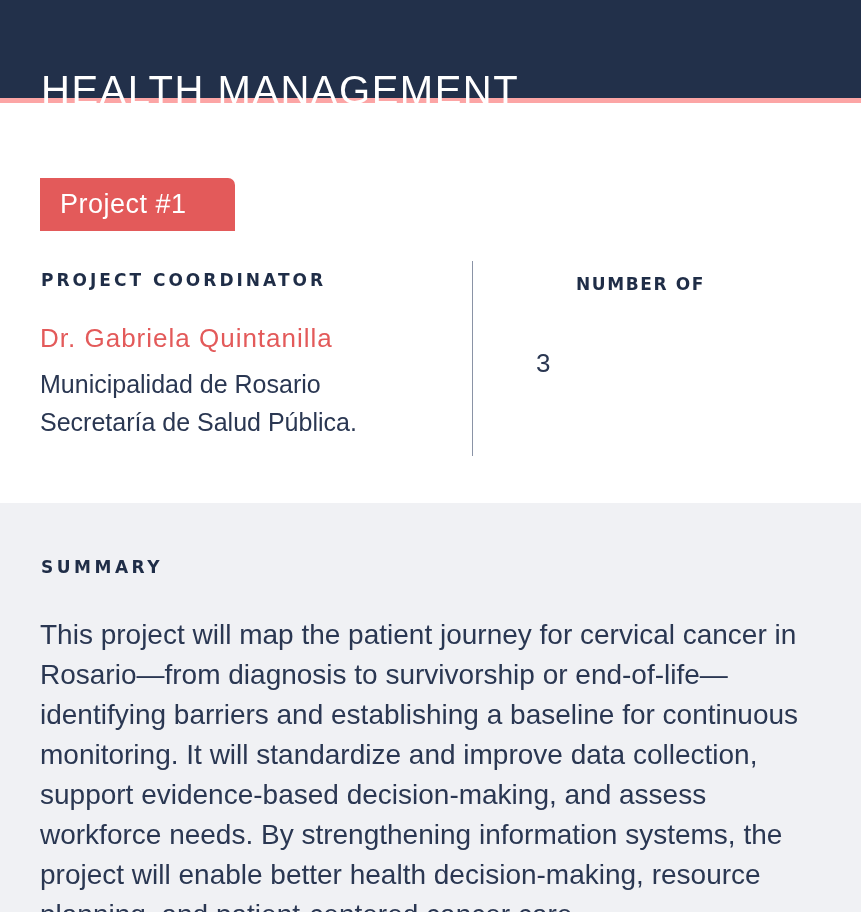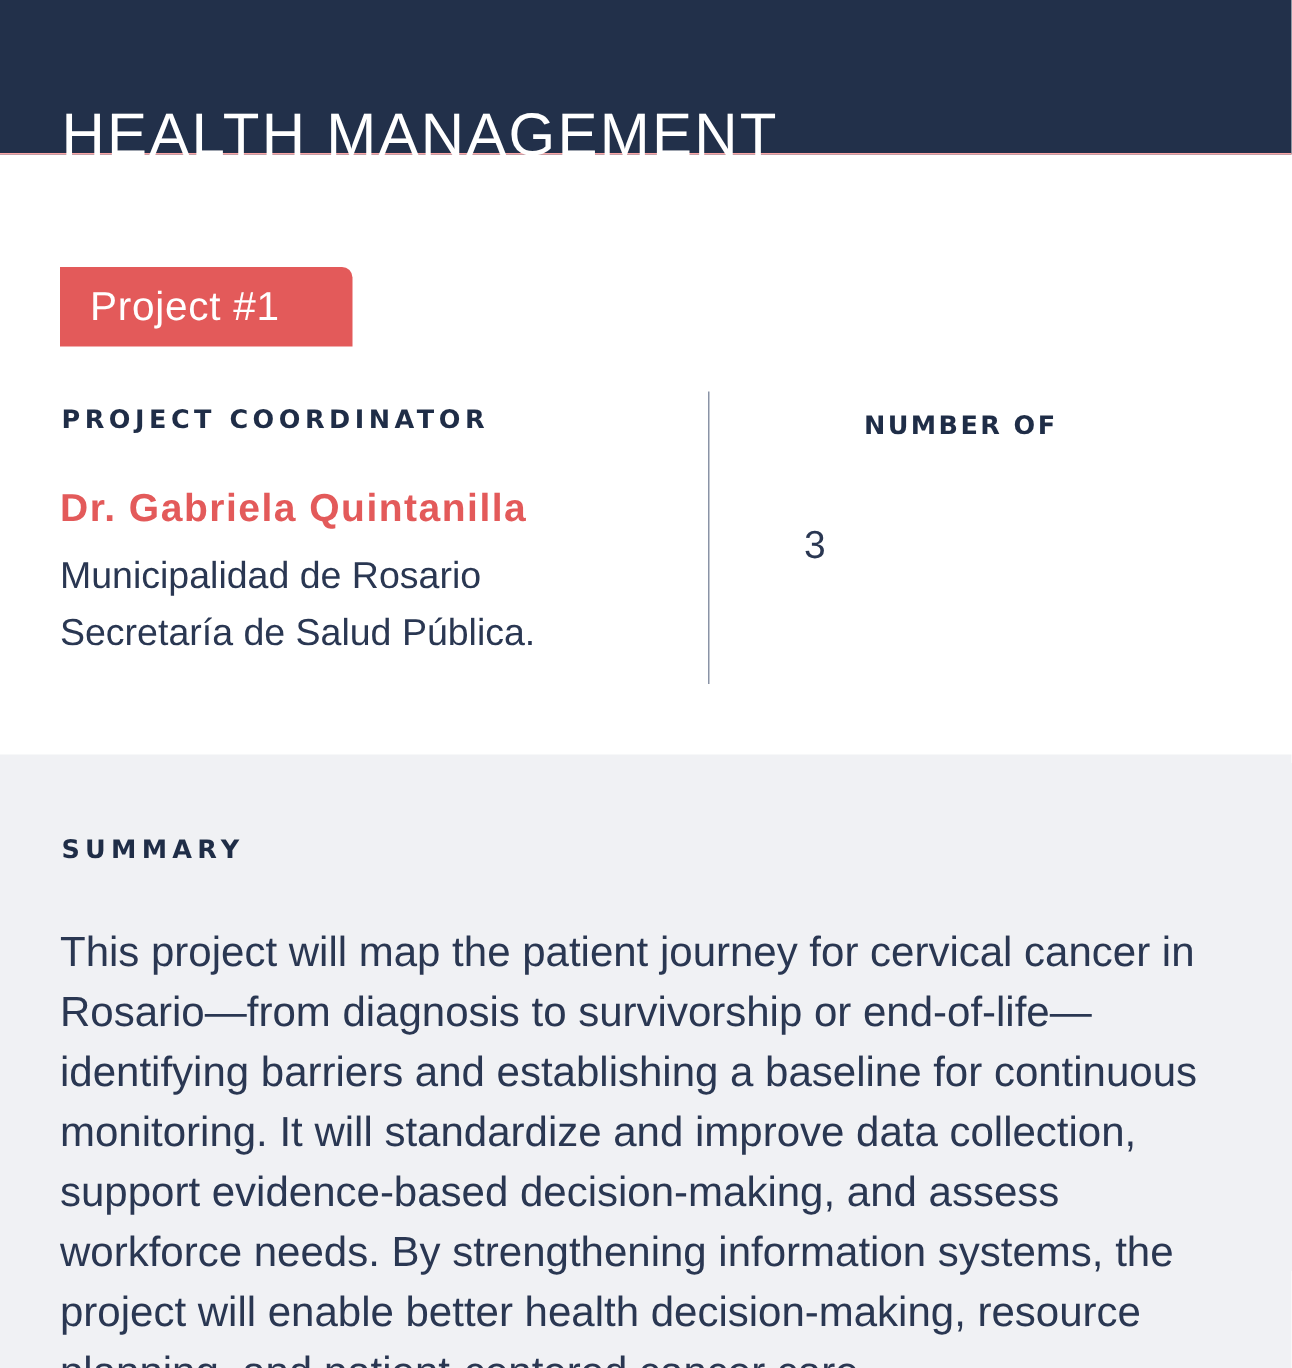--- a/index.html
+++ b/index.html
@@ -2,21 +2,21 @@
 <html><head>
   <meta charset="utf-8">
   <style>
     * { box-sizing: border-box; margin: 0; padding: 0; }
     html, body { width: 861px; height: 912px; overflow: hidden; background: #ffffff; }
     body { font-family: "DejaVu Sans", sans-serif; color: #1f2d47; }
 
     .header {
       position: absolute; left: 0; top: 0; width: 861px; height: 103px;
       background: #22304a;
-      border-bottom: 1px solid #fca5a5;
+      border-bottom: 5px solid #fca5a5;
     }
     .header-title {
       position: absolute; left: 41px; top: 20px;
       font-family: "Liberation Sans", sans-serif;
       font-size: 40px; line-height: 47px; font-weight: 400;
       color: #ffffff; letter-spacing: 1.5px;
       white-space: pre-line;
     }
 
     .card { position: absolute; left: 0; top: 143px; width: 861px; height: 360px; background: #ffffff; }
@@ -33,21 +33,21 @@
     .label {
       font-family: "DejaVu Sans", sans-serif;
       font-weight: 700; font-size: 17px; color: #1f2d47;
       letter-spacing: 3px;
     }
     .label-coord { position: absolute; left: 41px; top: 127px; text-align: right; }
 
     .coord-name {
       position: absolute; left: 40px; top: 180px;
       font-family: "Liberation Sans", sans-serif;
-      font-size: 26px; font-weight: 700; color: #e35a5a; letter-spacing: 1px;
+      font-size: 26px; font-weight: 400; color: #e35a5a; letter-spacing: 1px;
     }
     .coord-org {
       position: absolute; left: 40px; top: 222px;
       font-family: "Liberation Sans", sans-serif;
       font-size: 25px; line-height: 38px; color: #2a3752;
     }
 
     .divider {
       position: absolute; left: 472px; top: 118px; width: 1px; height: 195px;
       background: #8a93a6;

